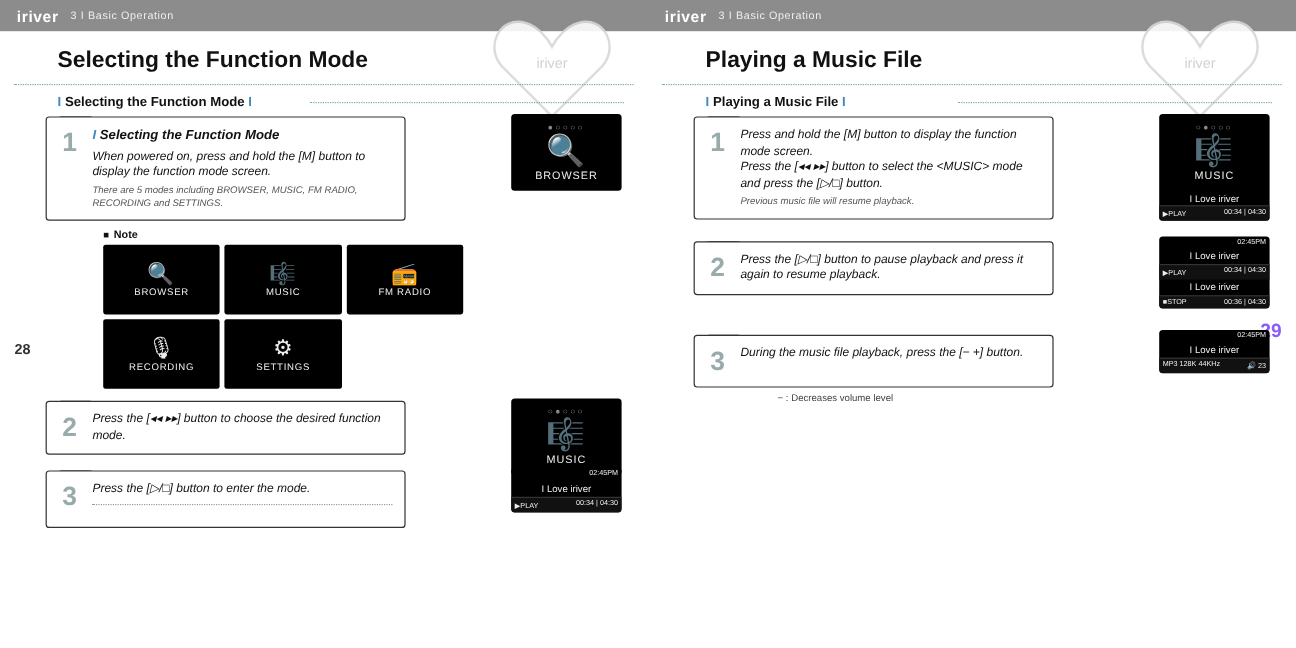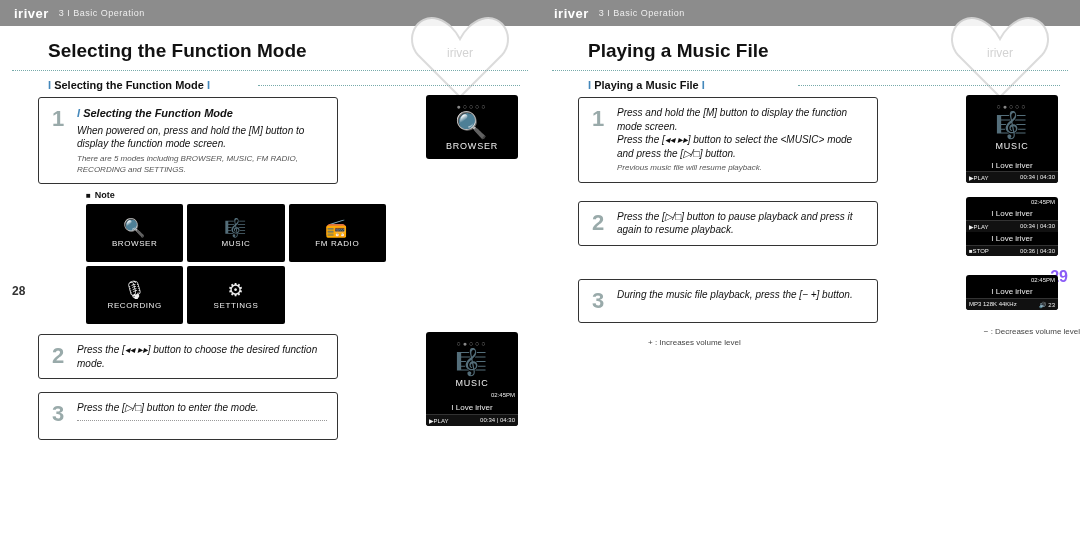--- a/index.html
+++ b/index.html
@@ -222,22 +222,21 @@
 
       <div class="stepwrap" style="margin-top:26px;">
         <div class="btncol">
           <div class="hwbtn">−</div>
           <div class="hwbtn">+</div>
         </div>
         <div class="stepbox" style="min-height:40px;">
           <div class="num">3</div>
           <div class="body">During the music file playback, press the [− +] button.</div>
         </div>
-        <div class="smallvol" style="margin-left:108px;text-align:right;">− : Decreases volume level</div>
-        <div class="smallvol" style="margin-left:108px;">+ : Increases volume level</div>
+        <div class="smallvol" style="margin-left:108px;">− : Decreases volume level</div>
         <div class="screenshot" style="top:-4px;">
           <div style="padding:2px 3px; font-size:6px; text-align:right;">02:45PM</div>
           <div style="text-align:center; padding:2px 0; font-size:8px;">I Love iriver</div>
           <div class="playbar">
               <span>MP3  128K 44KHz</span>
               <span>🔊 <span>23</span></span>
             </div>
         </div>
       </div>
 

